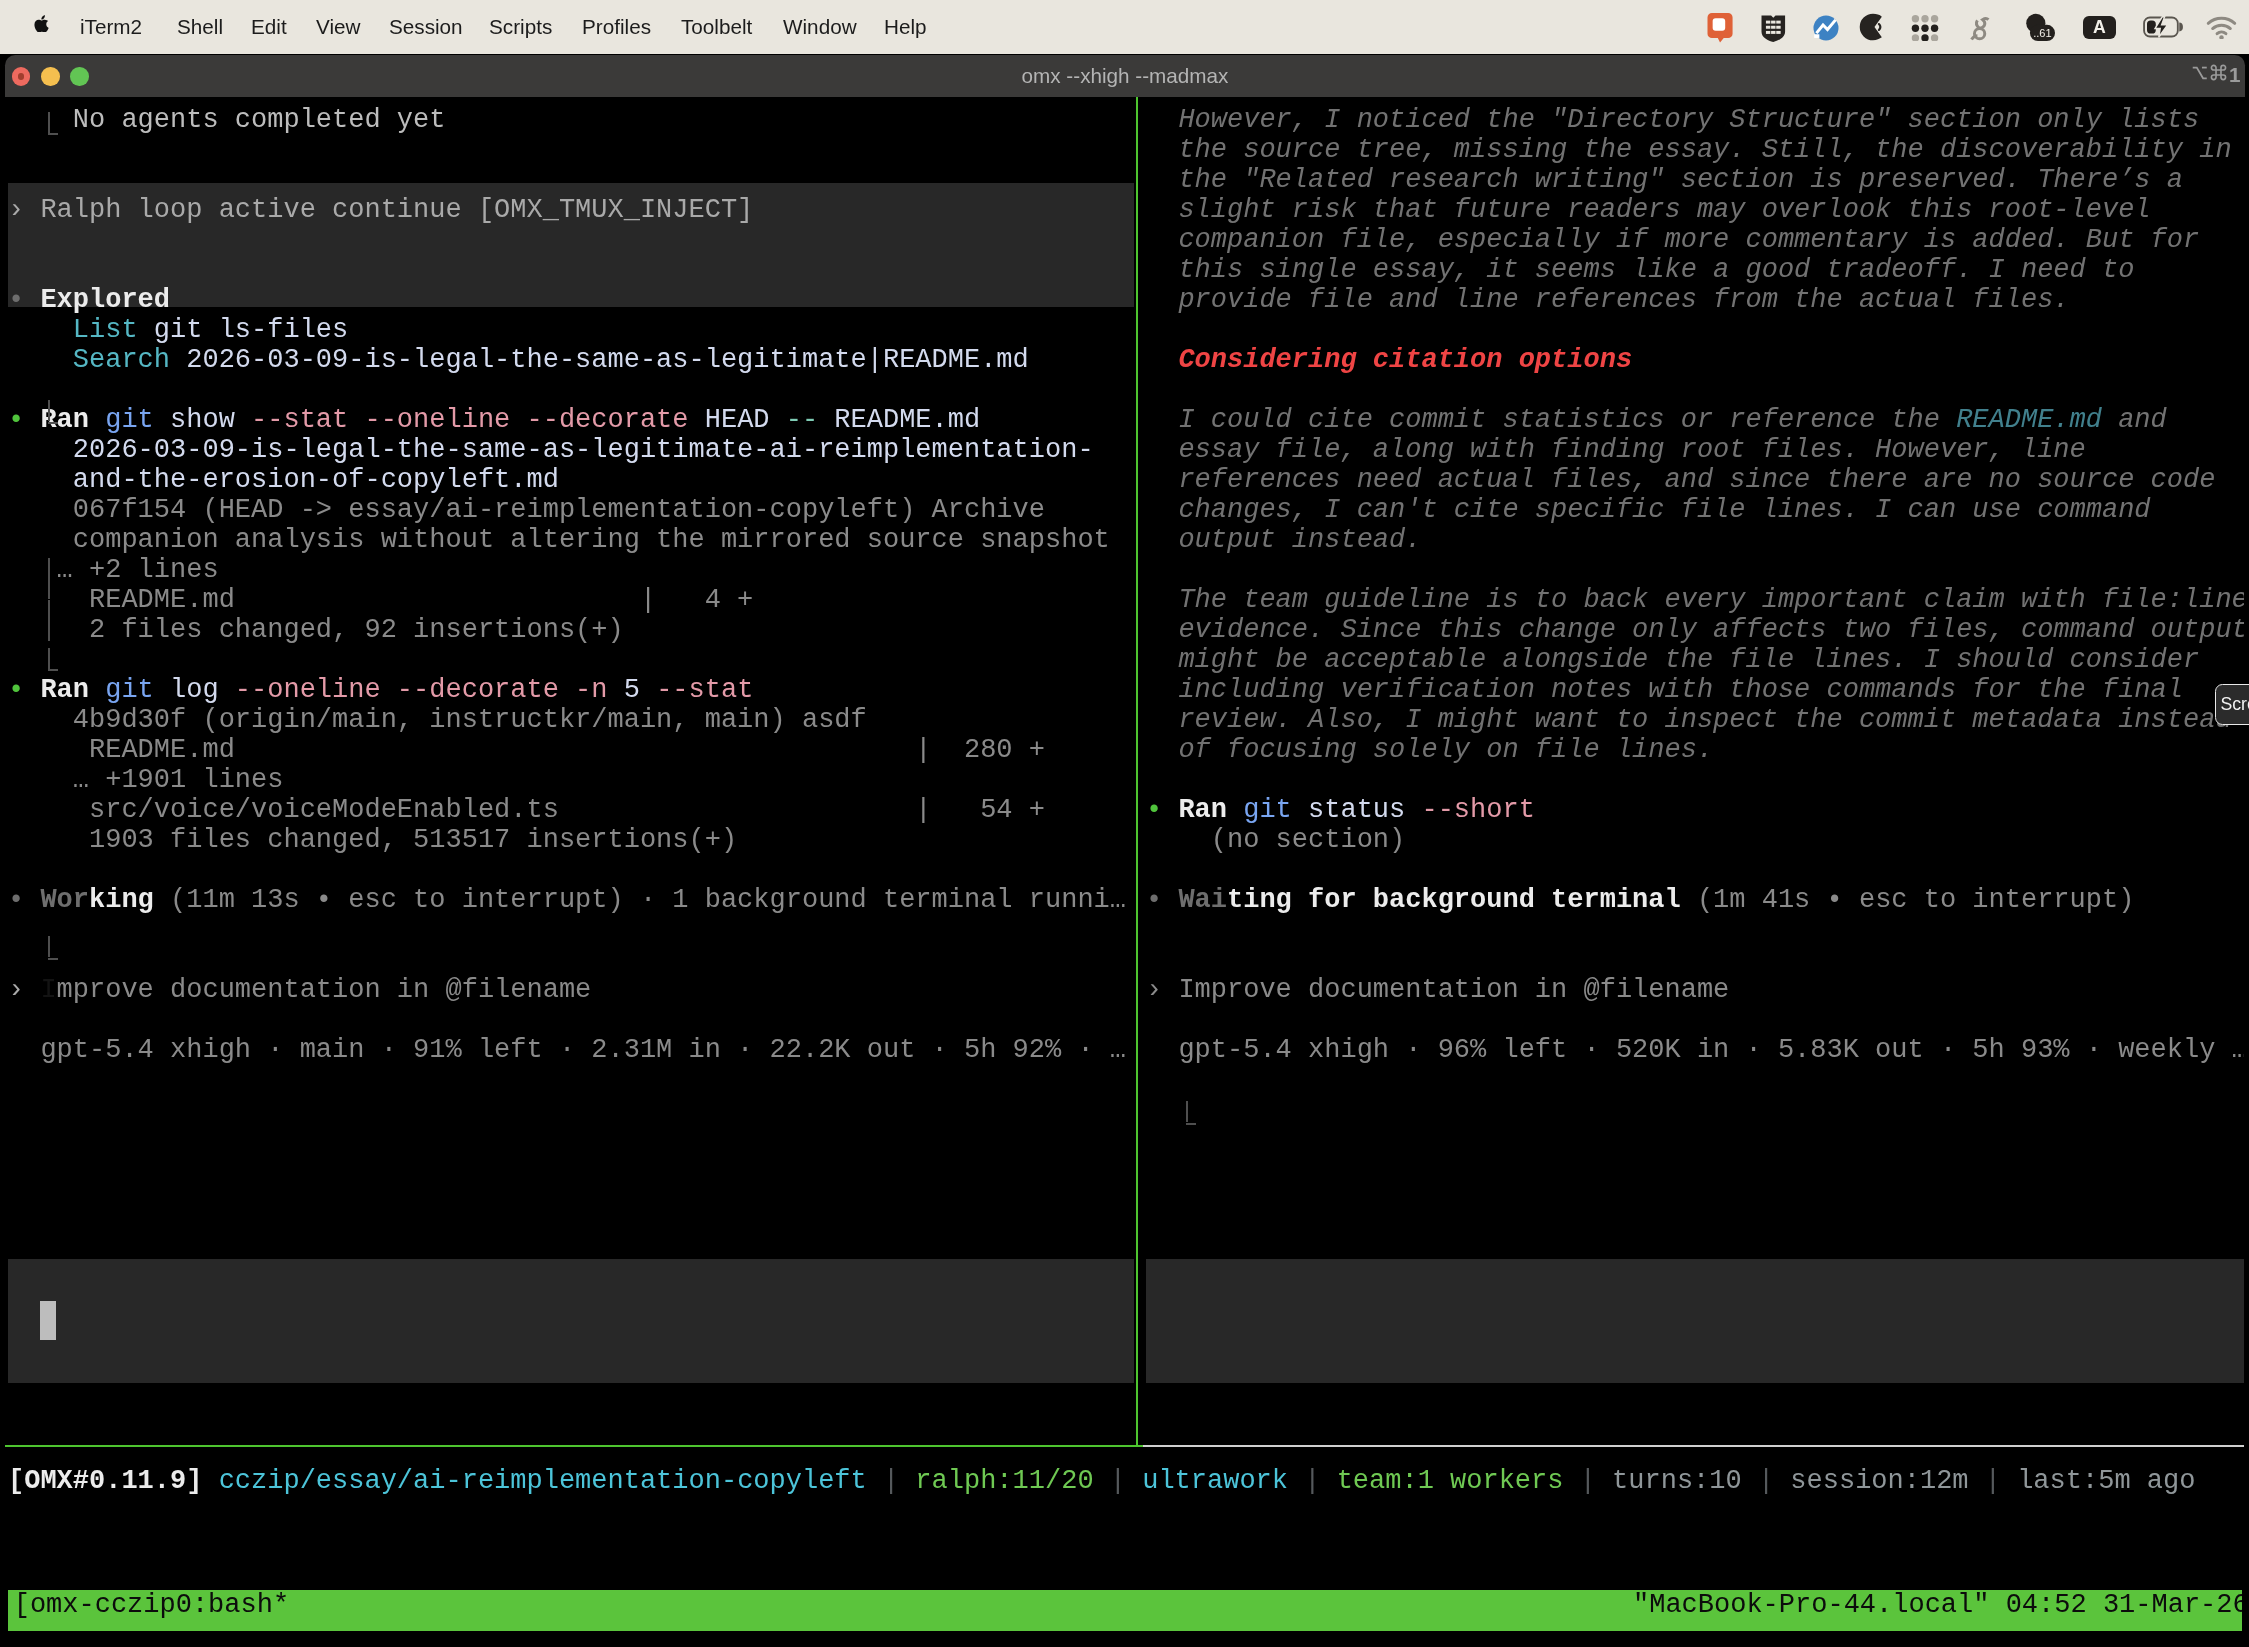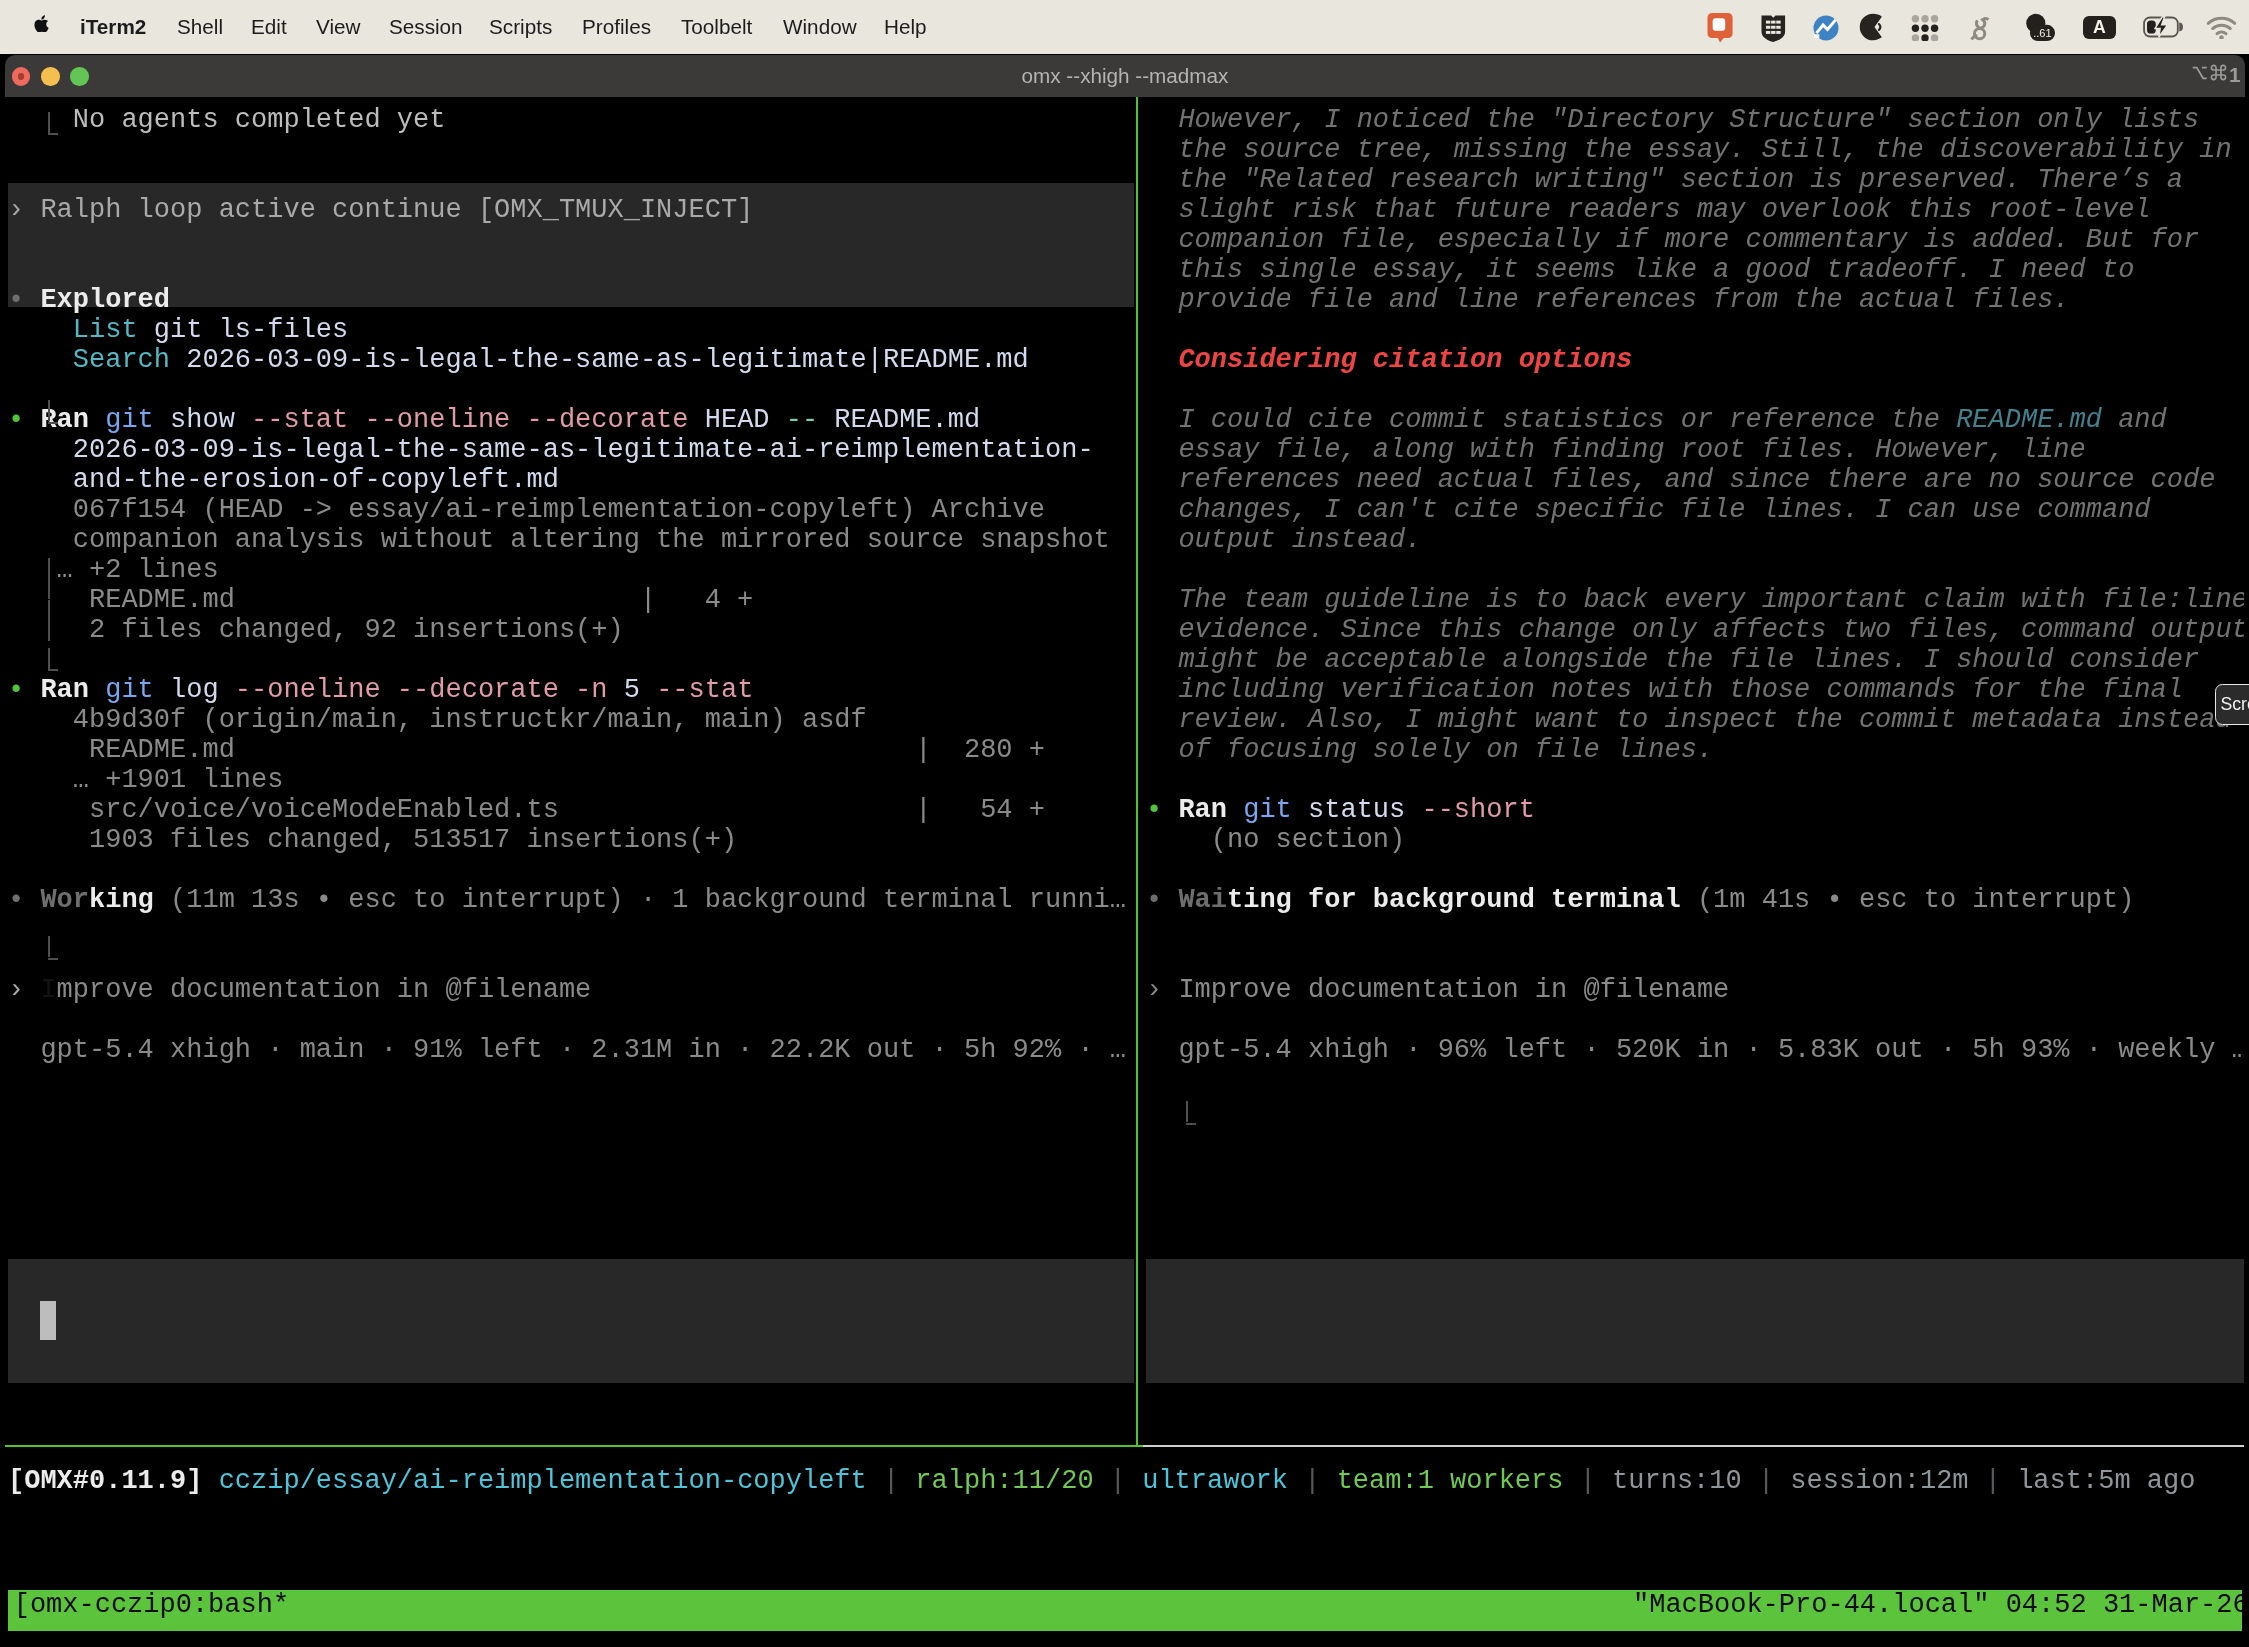--- a/index.html
+++ b/index.html
@@ -22,21 +22,21 @@
   <path d="M1 3.5h5.5l8.5 14.5h5"></path>
       <path d="M13.5 3.5H20"></path>
  </g>
 </svg>
 <svg style="position:absolute;left:2210px;top:64px" width="17" height="17" viewBox="0 0 24 24">
  <path d="M8.5 8.5 V5.25 a3.25 3.25 0 1 0 -3.25 3.25 H18.75 a3.25 3.25 0 1 0 -3.25 -3.25 V18.75 a3.25 3.25 0 1 0 3.25 -3.25 H5.25 a3.25 3.25 0 1 0 3.25 3.25 z" stroke="#9b9b9b" stroke-width="2.3" fill="none"></path>
 </svg>
 <div style="position:absolute;left:2229px;top:63px;color:#9b9b9b;font-size:20.7px;font-weight:bold">1</div>
 
 <div style="position:absolute;left:0;top:0;width:2250px;height:54px;background:#e9e6de;color:#1c1c1c;font-size:20.7px">
-    <div style="position:absolute;left:80px;top:0;height:54px;display:flex;align-items:center;font-weight:700">iTerm2</div>
+    <div style="position:absolute;left:80px;top:0;height:54px;display:flex;align-items:center;font-weight:400">iTerm2</div>
     <div style="position:absolute;left:177px;top:0;height:54px;display:flex;align-items:center;font-weight:400">Shell</div>
     <div style="position:absolute;left:251px;top:0;height:54px;display:flex;align-items:center;font-weight:400">Edit</div>
     <div style="position:absolute;left:316px;top:0;height:54px;display:flex;align-items:center;font-weight:400">View</div>
     <div style="position:absolute;left:389px;top:0;height:54px;display:flex;align-items:center;font-weight:400">Session</div>
     <div style="position:absolute;left:489px;top:0;height:54px;display:flex;align-items:center;font-weight:400">Scripts</div>
     <div style="position:absolute;left:582px;top:0;height:54px;display:flex;align-items:center;font-weight:400">Profiles</div>
     <div style="position:absolute;left:681px;top:0;height:54px;display:flex;align-items:center;font-weight:400">Toolbelt</div>
     <div style="position:absolute;left:783px;top:0;height:54px;display:flex;align-items:center;font-weight:400">Window</div>
     <div style="position:absolute;left:884px;top:0;height:54px;display:flex;align-items:center;font-weight:400">Help</div>
   </div>

